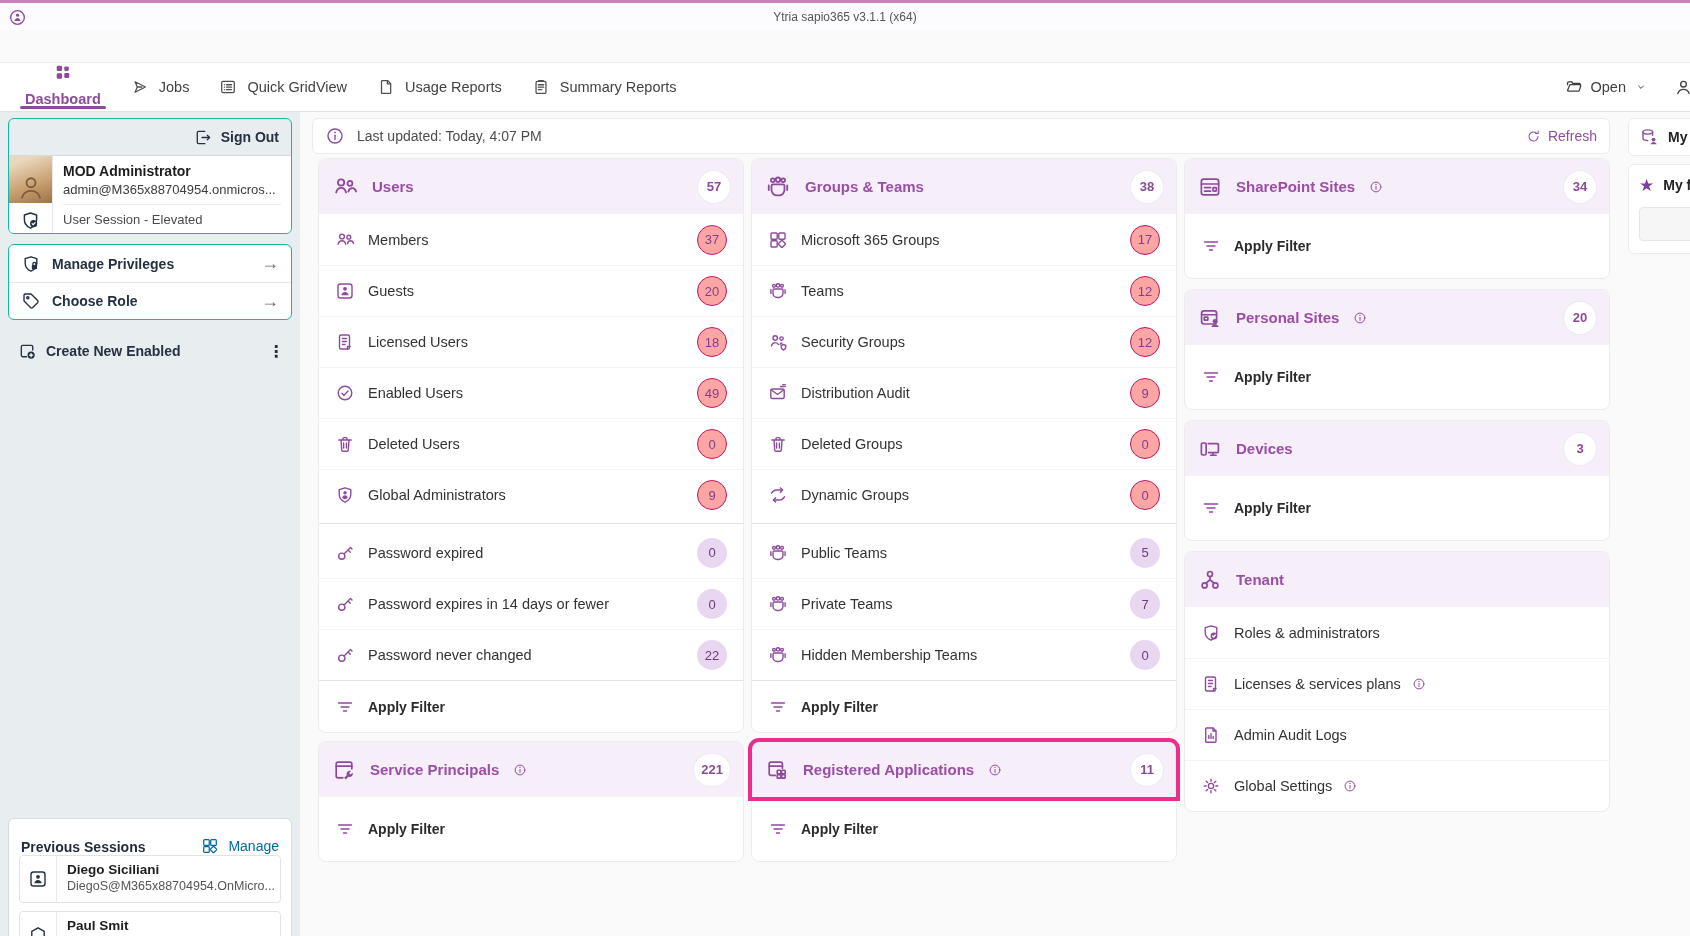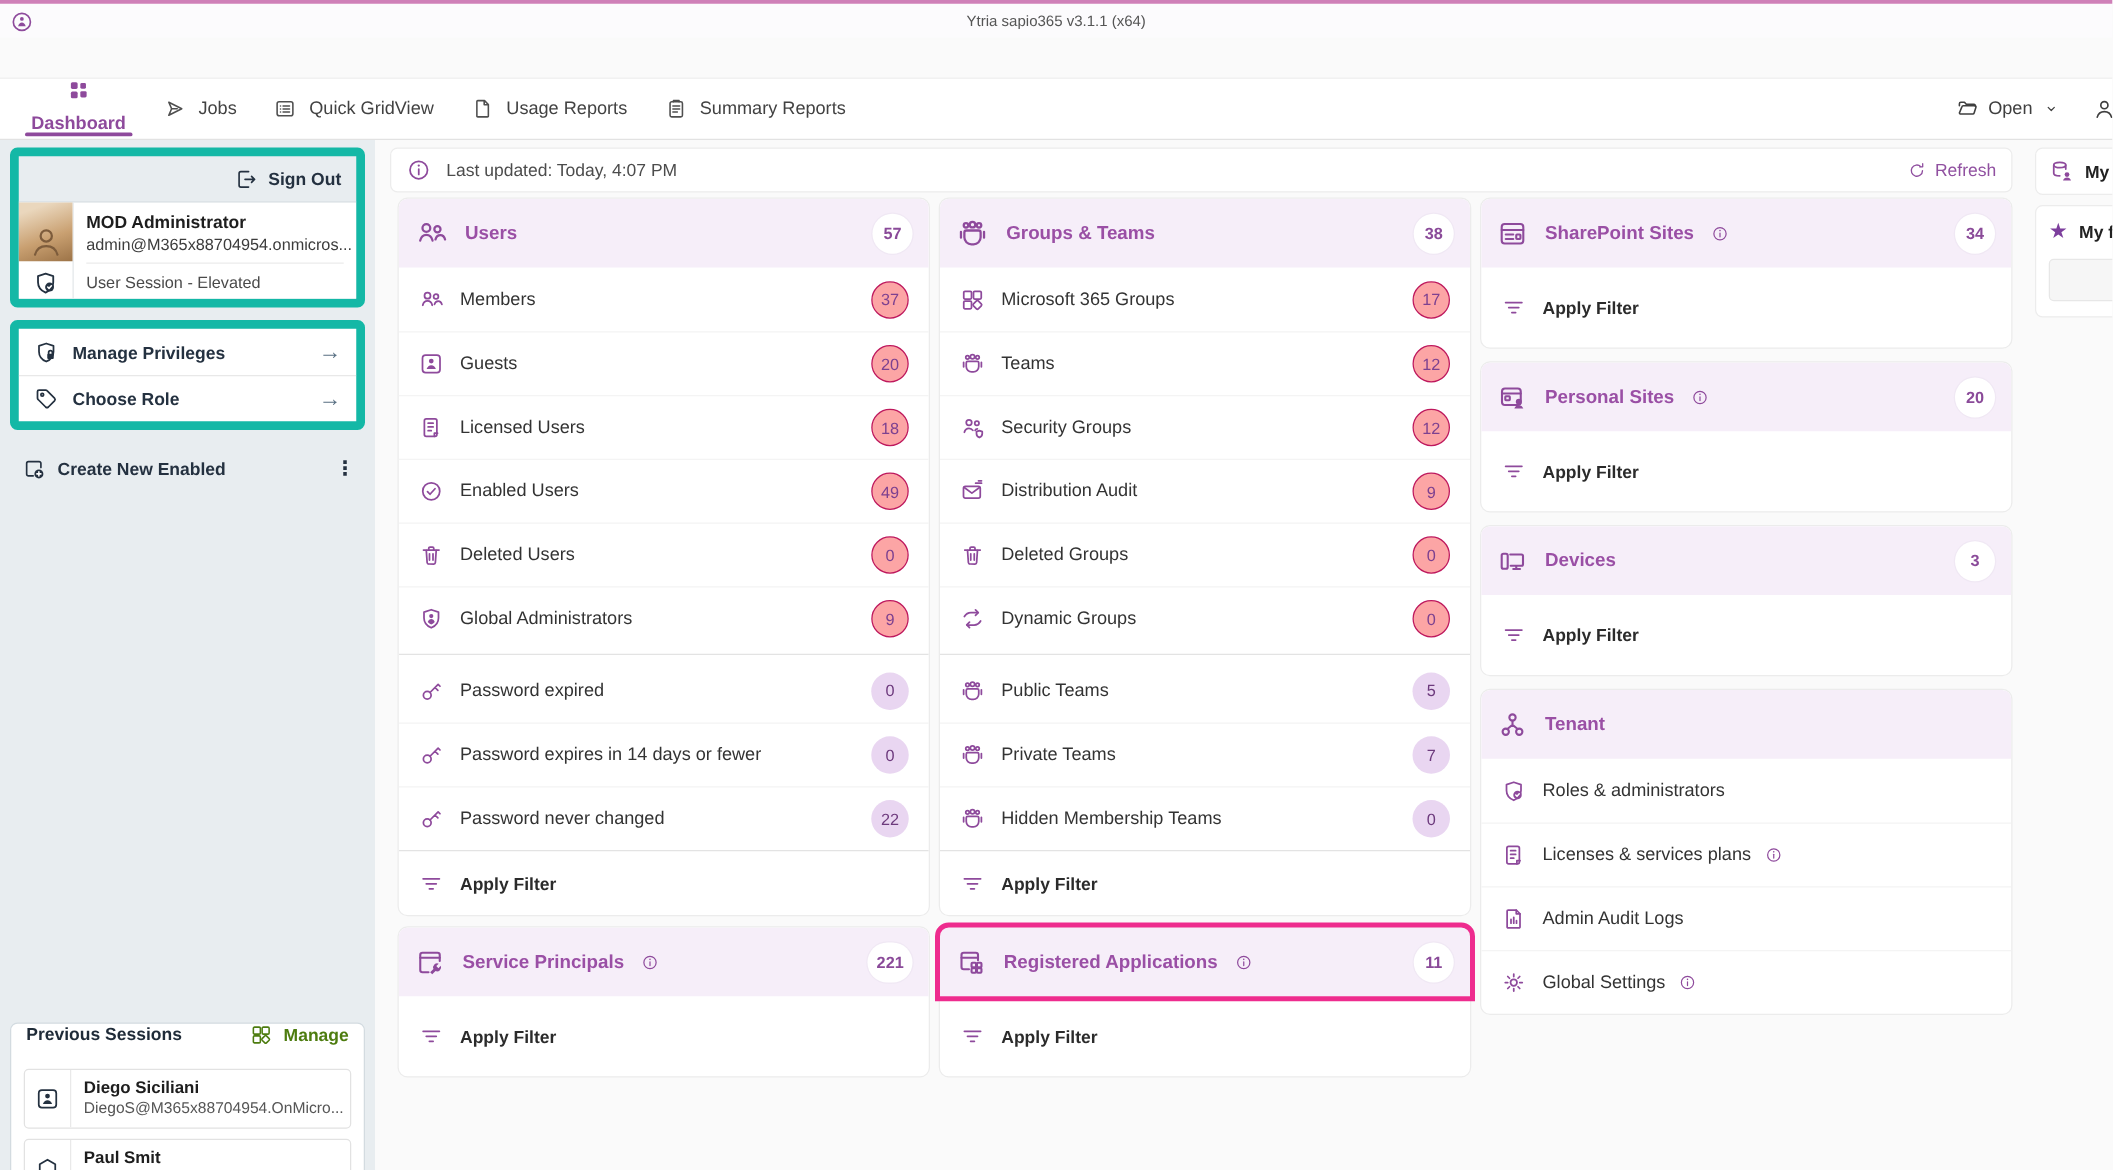--- a/index.html
+++ b/index.html
@@ -22,40 +22,40 @@
 .tab.active::after { content:""; position:absolute; left:10px; right:10px; bottom:2px; height:3px; border-radius:2px; background:#8e4a9c; }
 .nav-right { margin-left:auto; display:flex; align-items:center; gap:26px; color:#3f3f3f; }
 .open-btn { display:flex; align-items:center; gap:8px; font-size:14.5px; }
 .nav-person { margin-right:-13px; color:#3f3f3f; }
 
 
 .content { display:flex; height:824px; }
 
 
 .sidebar { width:300px; flex:none; background:#e8edf0; padding:6px 8px; position:relative; }
-.sb-card { border:7px solid #14b8a6; border-radius:6px; background:#fff; }
+.sb-card { border:1px solid #14b8a6; border-radius:6px; background:#fff; }
 .session-card { background:#e8edf0; overflow:hidden; }
 .signout-row { height:36px; display:flex; align-items:center; justify-content:flex-end; gap:9px; padding:0 12px; color:#243140; font-weight:bold; }
 .user-block { background:#fff; border-top:1px solid #d3dbe0; display:flex; min-height:78px; }
 .avatar-col { width:44px; border-right:1px solid #e3e8ea; display:flex; flex-direction:column; align-items:center; flex:none; }
 .avatar { width:43px; height:47px; background:linear-gradient(160deg,#ead7bd 15%,#c9a071 60%,#9c7347 100%); display:flex; align-items:flex-end; justify-content:center; color:#7d5c3c; overflow:hidden; }
 .session-shield { margin-top:7px; color:#243140; }
 .user-texts { flex:1; padding:7px 10px 4px; min-width:0; }
 .user-name { font-weight:bold; color:#1e1e1e; font-size:14px; white-space:nowrap; }
 .user-email { color:#3c3c3c; font-size:13px; margin-top:3px; padding-bottom:7px; border-bottom:1px solid #ececec; white-space:nowrap; }
 .user-session { color:#4a4a4a; font-size:13px; margin-top:7px; }
 .priv-card { margin-top:10px; overflow:hidden; }
 .priv-row { height:37px; display:flex; align-items:center; gap:11px; padding:0 12px; color:#243140; font-weight:bold; }
 .priv-row + .priv-row { border-top:1px solid #e8e8e8; }
 .priv-arrow { margin-left:auto; color:#5a7184; font-size:18px; font-weight:normal; }
 .create-row { margin-top:14px; height:34px; display:flex; align-items:center; gap:9px; padding:0 10px; color:#243140; font-weight:bold; }
 .kebab { margin-left:auto; color:#243140; font-size:16px; letter-spacing:0; width:14px; text-align:center; }
 .prev-card { position:absolute; left:8px; right:8px; top:706px; bottom:-2px; background:#fff; border:1px solid #d3dbe0; border-radius:6px 6px 0 0; overflow:hidden; }
-.prev-head { height:36px; display:flex; align-items:flex-start; padding:0 12px; font-weight:bold; color:#1f2b38; font-size:14px; }
-.manage-btn { margin-left:auto; display:flex; align-items:center; gap:9px; color:#4d7c0f; font-weight:bold; }
+.prev-head { height:36px; display:flex; align-items:flex-end; padding:0 12px; font-weight:bold; color:#1f2b38; font-size:14px; }
+.manage-btn { margin-left:auto; display:flex; align-items:center; gap:9px; color:#0369a1; font-weight:normal; }
 .sess-item { margin:0 10px 8px; border:1px solid #e2e2e2; border-radius:4px; display:flex; height:48px; overflow:hidden; background:#fff; }
 .sess-icon { width:37px; border-right:1px solid #e9e9e9; display:flex; align-items:center; justify-content:center; color:#243140; flex:none; }
 .sess-texts { padding:6px 10px; min-width:0; }
 .sess-name { font-weight:bold; font-size:13.5px; color:#1e1e1e; white-space:nowrap; }
 .sess-email { font-size:12.5px; color:#555; margin-top:2px; white-space:nowrap; }
 
 
 .main { width:1322px; flex:none; padding:6px 0 0 12px; }
 .info-bar { width:1298px; height:36px; background:#fff; border:1px solid #ececec; border-radius:6px; display:flex; align-items:center; gap:12px; padding:0 12px; }
 .info-bar .info-ic { color:#8e4a9c; }

